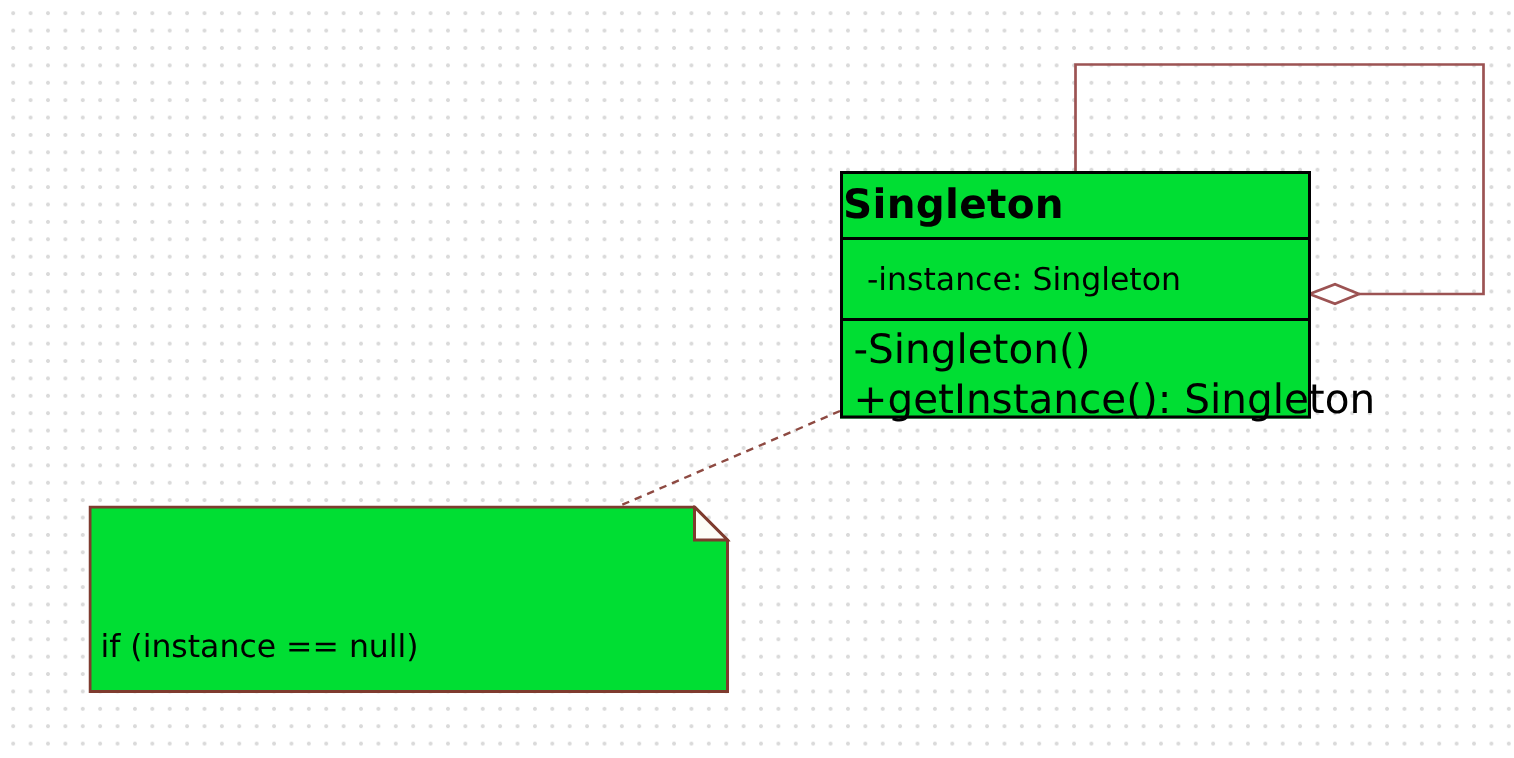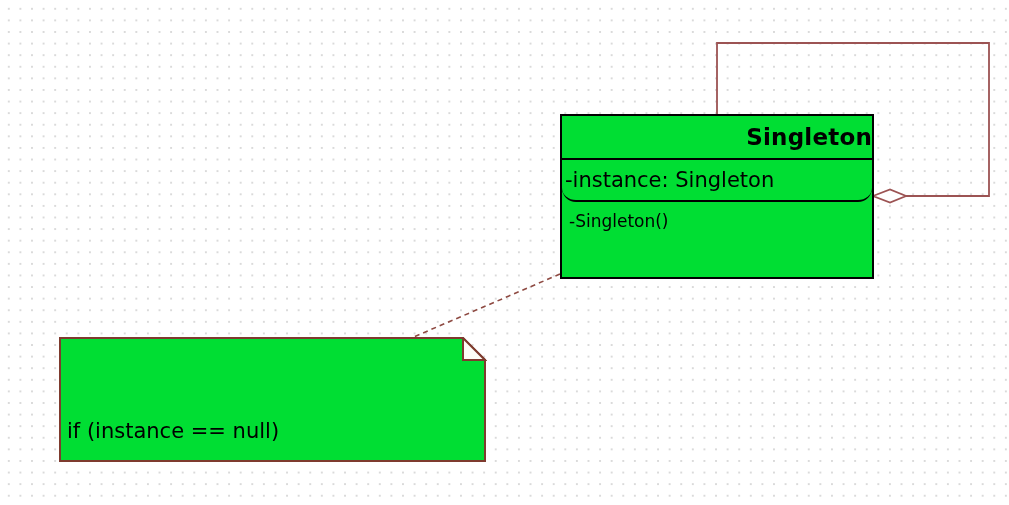--- a/index.html
+++ b/index.html
@@ -35,39 +35,38 @@
     height: 165px;
     box-sizing: border-box;
     background: #00DE33;
     border: 2px solid #000000;
     z-index: 2;
     color: #000000;
   }
   .uml-class-title {
     height: 42px;
     line-height: 42px;
-    text-align: right;
+    text-align: left;
     font-weight: bold;
-    font-size: 23px;
+    font-size: 27px;
     border-bottom: 2px solid #000000;
     letter-spacing: 0.2px;
   }
   .uml-class-attrs {
-    height: 42px;
+    height: 54px;
     box-sizing: border-box;
     border-bottom: 2px solid #000000;
     display: flex;
     align-items: center;
-    padding-left: 3px;
+    padding-left: 16px;
     font-size: 21px;
-    border-radius: 14px;
   }
   .uml-class-methods {
     padding: 3px 0 0 7px;
-    font-size: 17px;
+    font-size: 27px;
     line-height: 33px;
   }
   .uml-class-methods .method-line {
     white-space: nowrap;
   }
   
   .uml-note {
     position: absolute;
     left: 59px;
     top: 337px;
@@ -106,20 +105,21 @@
     <line x1="560" y1="274" x2="409" y2="339" stroke="#8E4A42" stroke-width="1.6" stroke-dasharray="5,4"></line>
   </svg>
 
   <div class="uml-class">
     <div class="uml-class-title">Singleton</div>
     <div class="uml-class-attrs">
       <span>-instance: Singleton</span>
     </div>
     <div class="uml-class-methods">
       <div class="method-line">-Singleton()</div>
+      <div class="method-line">+getInstance(): Singleton</div>
     </div>
   </div>
 
   <div class="uml-note">
     <svg class="note-shape" viewBox="0 0 428 125" xmlns="http://www.w3.org/2000/svg">
       <polygon points="1,1 404,1 426,23 426,124 1,124" fill="#00DE33" stroke="#7E3B2E" stroke-width="2"></polygon>
       <polygon points="404,1 404,23 426,23" fill="#FDFDF6" stroke="#7E3B2E" stroke-width="2"></polygon>
     </svg>
     <div class="note-text">
       <div>if (instance == null)</div>

